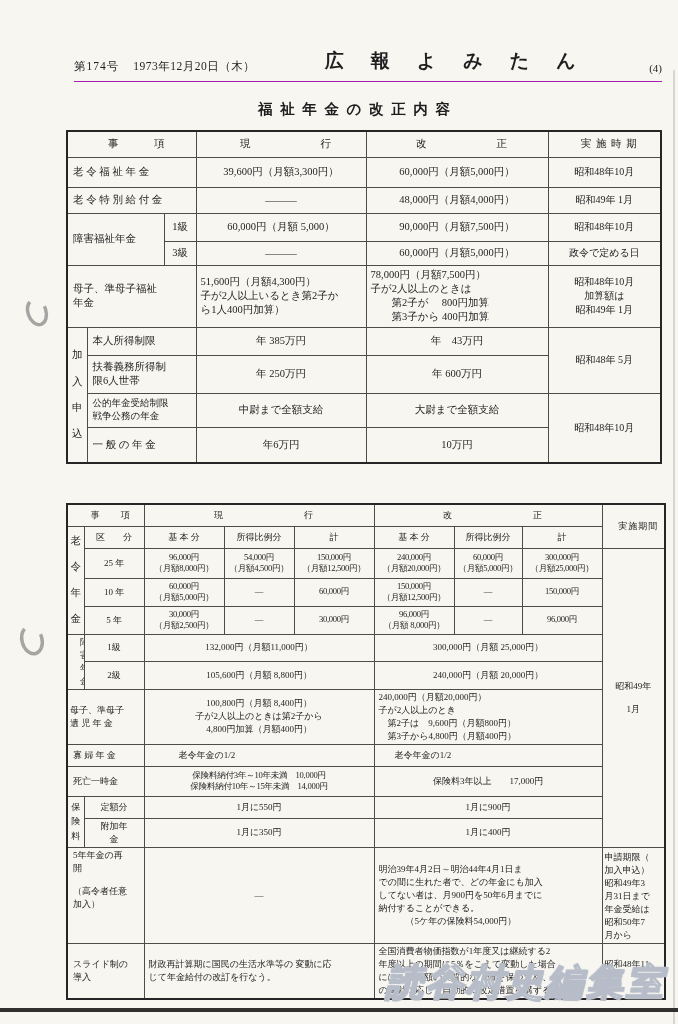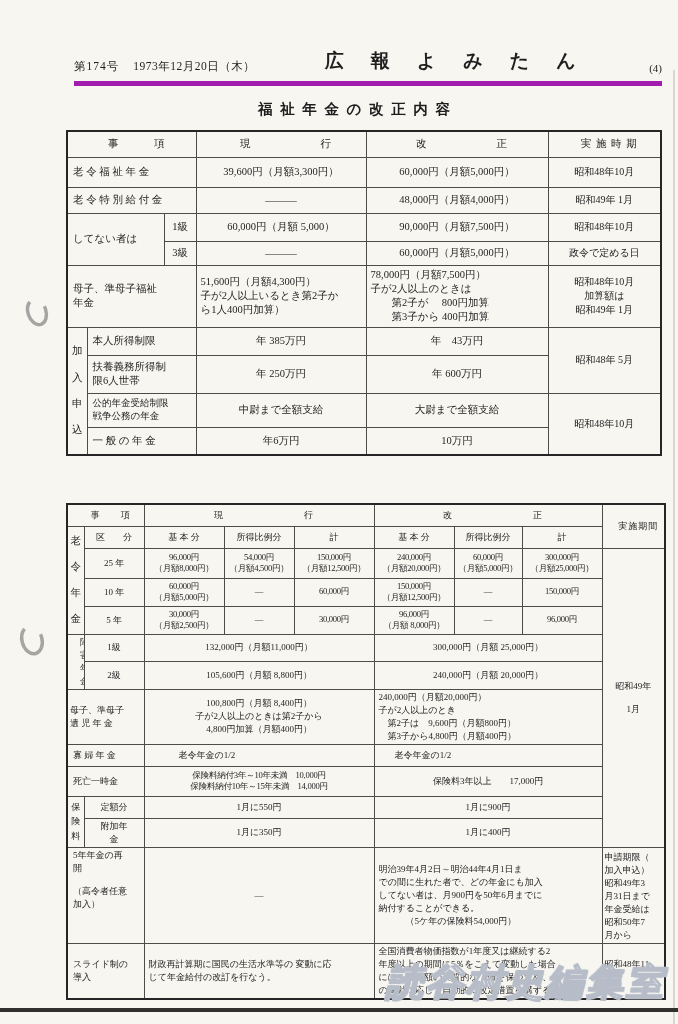--- a/index.html
+++ b/index.html
@@ -10,21 +10,21 @@
     color:#1e1e1e;
   }
   .page{position:absolute;inset:0;}
   .scan-right-edge{position:absolute;top:70px;right:3px;bottom:0;width:2px;background:#d9d6cf;}
   .bottom-edge{position:absolute;left:0;right:0;top:1008px;height:4px;background:#30302e;}
 
   
   .masthead{
     position:absolute;left:74px;right:16px;top:48px;
     display:flex;align-items:flex-end;
-    border-bottom:5px solid #a21caf;padding-bottom:7px;
+    border-bottom:1px solid #a21caf;padding-bottom:7px;
   }
   .masthead .issue{font-size:11.5px;letter-spacing:1px;}
   .masthead .date{font-size:11.5px;margin-left:14px;letter-spacing:.5px;}
   .masthead .paper-title{flex:1;text-align:center;font-size:19px;font-weight:bold;letter-spacing:4px;}
   .masthead .pageno{font-size:11px;}
 
   .sec-title{
     position:absolute;left:16px;width:678px;text-align:center;
     font-size:14.5px;font-weight:bold;letter-spacing:2px;
   }
@@ -103,21 +103,21 @@
       <td>60,000円（月額5,000円）</td>
       <td class="when">昭和48年10月</td>
     </tr>
     <tr style="height:26px">
       <td colspan="3" class="lbl">老 令 特 別 給 付 金</td>
       <td>―――</td>
       <td>48,000円（月額4,000円）</td>
       <td class="when">昭和49年 1月</td>
     </tr>
     <tr style="height:28px">
-      <td colspan="2" rowspan="2" class="lbl">してない者は</td>
+      <td colspan="2" rowspan="2" class="lbl">障害福祉年金</td>
       <td>1級</td>
       <td>60,000円（月額 5,000）</td>
       <td>90,000円（月額7,500円）</td>
       <td class="when">昭和48年10月</td>
     </tr>
     <tr style="height:24px">
       <td>3級</td>
       <td>―――</td>
       <td>60,000円（月額5,000円）</td>
       <td class="when">政令で定める日</td>
@@ -149,21 +149,21 @@
       <td>年 250万円</td>
       <td>年 600万円</td>
     </tr>
     <tr style="height:34px">
       <td colspan="2" class="lbl" style="font-size:9.5px">公的年金受給制限
 戦争公務の年金</td>
       <td>中尉まで全額支給</td>
       <td>大尉まで全額支給</td>
       <td rowspan="2" class="when">昭和48年10月</td>
     </tr>
-    <tr style="height:28px">
+    <tr style="height:36px">
       <td colspan="2" class="lbl">一 般 の 年 金</td>
       <td>年6万円</td>
       <td>10万円</td>
     </tr>
   </tbody>
     </table>
 
 
   <table id="table2">
     <colgroup>

